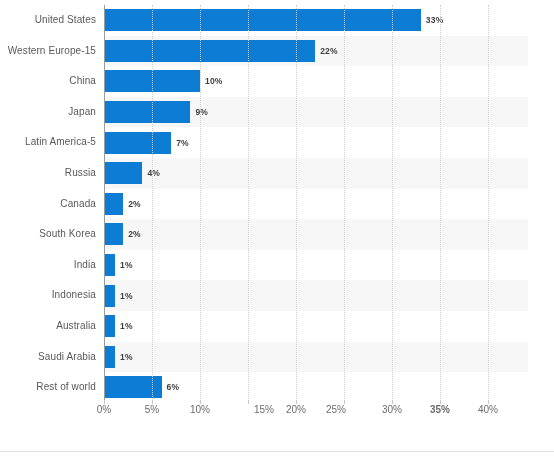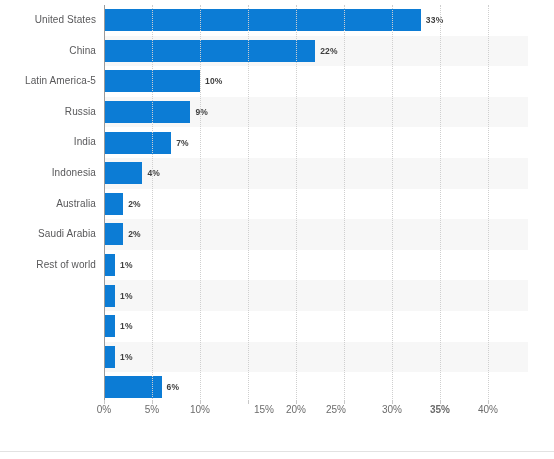--- a/index.html
+++ b/index.html
@@ -151,23 +151,27 @@
 </style>
 </head>
 <body>
 
 <div id="chart-root">
 
   <div class="plot-wrap">
 
     <div class="labels-col" id="labels-col">
         <div class="cat-label">United States</div>
+        <div class="cat-label">Western Europe-15</div>
         <div class="cat-label">China</div>
+        <div class="cat-label">Japan</div>
         <div class="cat-label">Latin America-5</div>
         <div class="cat-label">Russia</div>
+        <div class="cat-label">Canada</div>
+        <div class="cat-label">South Korea</div>
         <div class="cat-label">India</div>
         <div class="cat-label">Indonesia</div>
         <div class="cat-label">Australia</div>
         <div class="cat-label">Saudi Arabia</div>
         <div class="cat-label">Rest of world</div>
       </div>
 
     <div class="plot-area">
       <div class="rows" id="rows">
           <div class="row-band odd">

